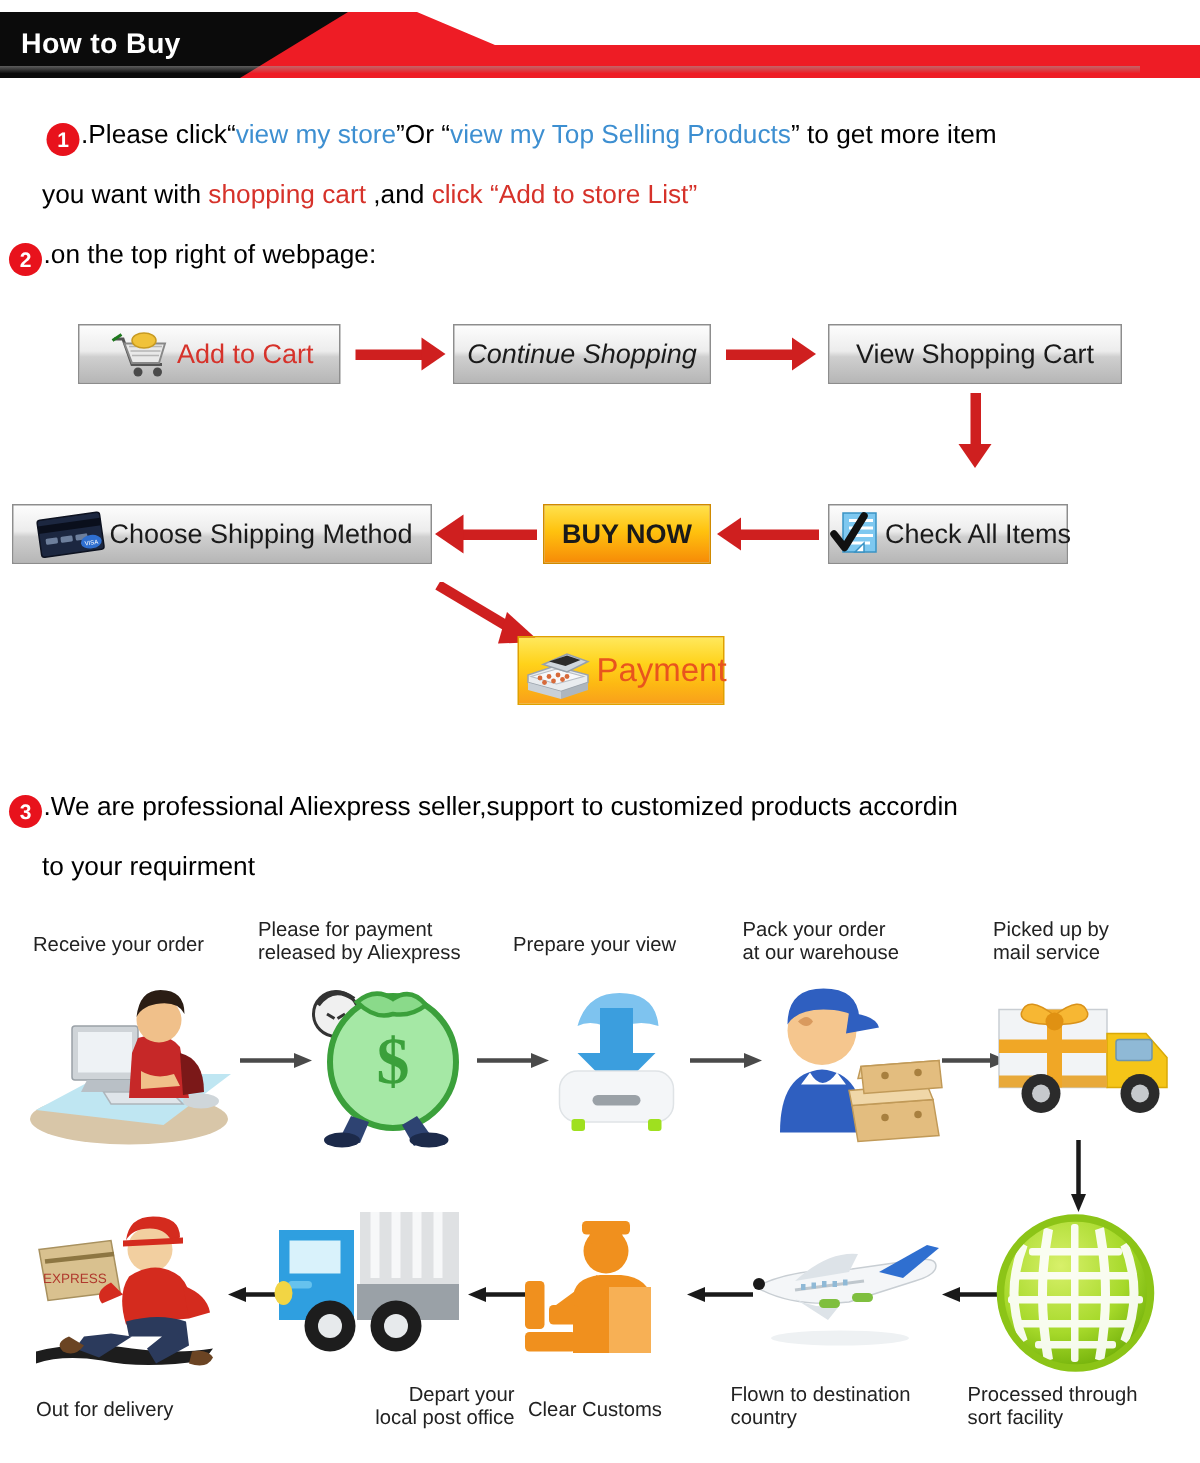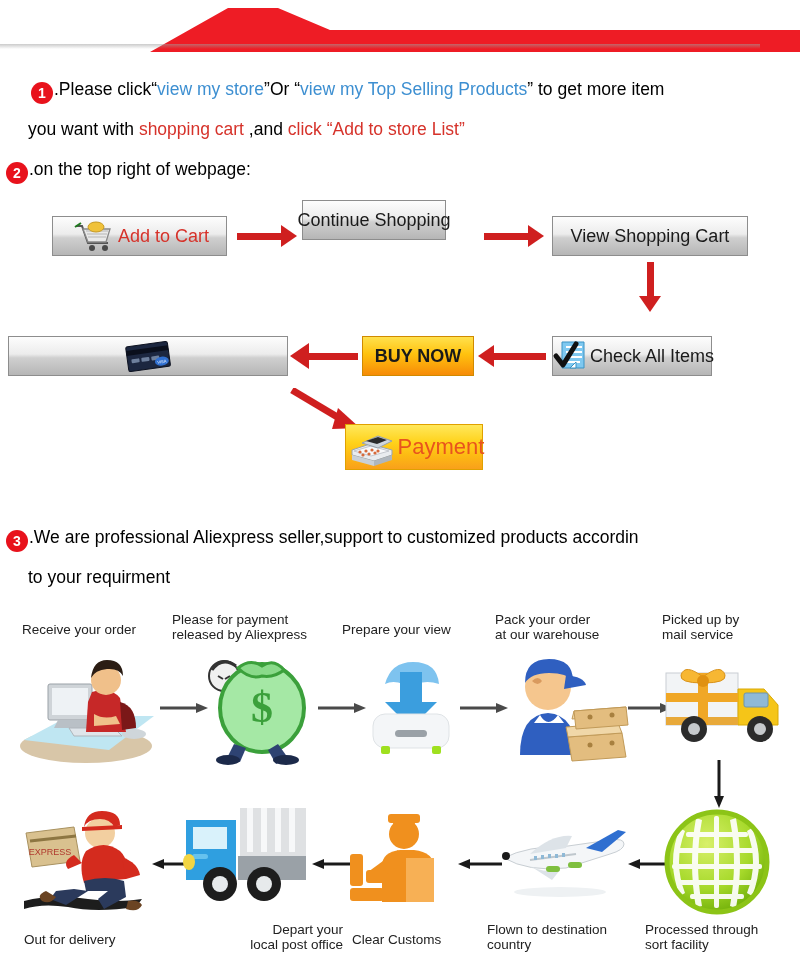--- a/index.html
+++ b/index.html
@@ -69,20 +69,23 @@
   .illus-label{
     position:absolute;font-size:13.5px;color:#222;line-height:15px;text-align:left;
   }
   .illus{position:absolute;}
 </style>
 </head>
 <body>
 
 <div class="banner">
   <div class="banner-red"></div>
+  <div class="banner-black">
+    <span class="banner-title">How to Buy</span>
+  </div>
 </div>
 <div class="banner-shadow"></div>
 
 <div class="step-block" style="top:70px;margin-left:25px;">
   <span class="num">1</span><span>.Please click“</span><span class="blue">view my store</span><span>”Or “</span><span class="blue">view my Top Selling Products</span><span>” to get more item</span>
 </div>
 
 <div class="step-block" style="top:110px;left:28px;">
   <span>you want with </span><span class="red">shopping cart</span><span> ,and </span><span class="red">click “Add to store List”</span>
 </div>
@@ -104,21 +107,21 @@
     </svg>
   </span>
   <span style="color:#d6322a;font-size:18px;">Add to Cart</span>
 </div>
 
 <div>
   <div class="arrow-line" style="left:237px;top:233px;width:48px;height:7px;"></div>
   <div class="arrowhead" style="left:281px;top:225px;border-top:11px solid transparent;border-bottom:11px solid transparent;border-left:16px solid #cf1f1f;"></div>
 </div>
 
-<div class="btn" style="left:302px;top:200px;width:144px;height:40px;">
+<div class="btn" style="left:302px;top:216px;width:172px;height:40px;font-style:italic;">
   <span>Continue Shopping</span>
 </div>
 
 <div>
   <div class="arrow-line" style="left:484px;top:233px;width:48px;height:7px;"></div>
   <div class="arrowhead" style="left:528px;top:225px;border-top:11px solid transparent;border-bottom:11px solid transparent;border-left:16px solid #cf1f1f;"></div>
 </div>
 
 <div class="btn" style="left:552px;top:216px;width:196px;height:40px;">
   <span>View Shopping Cart</span>
@@ -162,20 +165,21 @@
         <rect x="5" y="5" width="42" height="25" rx="2" fill="#1c2740" stroke="#0d1220" stroke-width="1"></rect>
         <rect x="5" y="9" width="42" height="5" fill="#0a0f1c"></rect>
         <rect x="9" y="18" width="8" height="4" rx="1" fill="#6d7f9c"></rect>
         <rect x="19" y="18" width="8" height="4" rx="1" fill="#6d7f9c"></rect>
         <rect x="29" y="18" width="8" height="4" rx="1" fill="#6d7f9c"></rect>
         <ellipse cx="39" cy="24" rx="7" ry="4.5" fill="#2f6fd0"></ellipse>
         <text x="39" y="26" font-size="4" fill="#fff" text-anchor="middle" font-family="Liberation Sans, sans-serif">VISA</text>
       </g>
     </svg>
   </span>
+  <span>Choose Shipping Method</span>
 </div>
 
 <div style="position:absolute;left:290px;top:388px;width:80px;height:46px;">
   <svg viewBox="0 0 80 46" width="80" height="46">
     <line x1="2" y1="2" x2="54" y2="33" stroke="#cf1f1f" stroke-width="7"></line>
     <polygon points="48,20 70,40 42,41" fill="#cf1f1f"></polygon>
   </svg>
 </div>
 
 <div class="btn btn-pay" style="left:345px;top:424px;width:138px;height:46px;">

